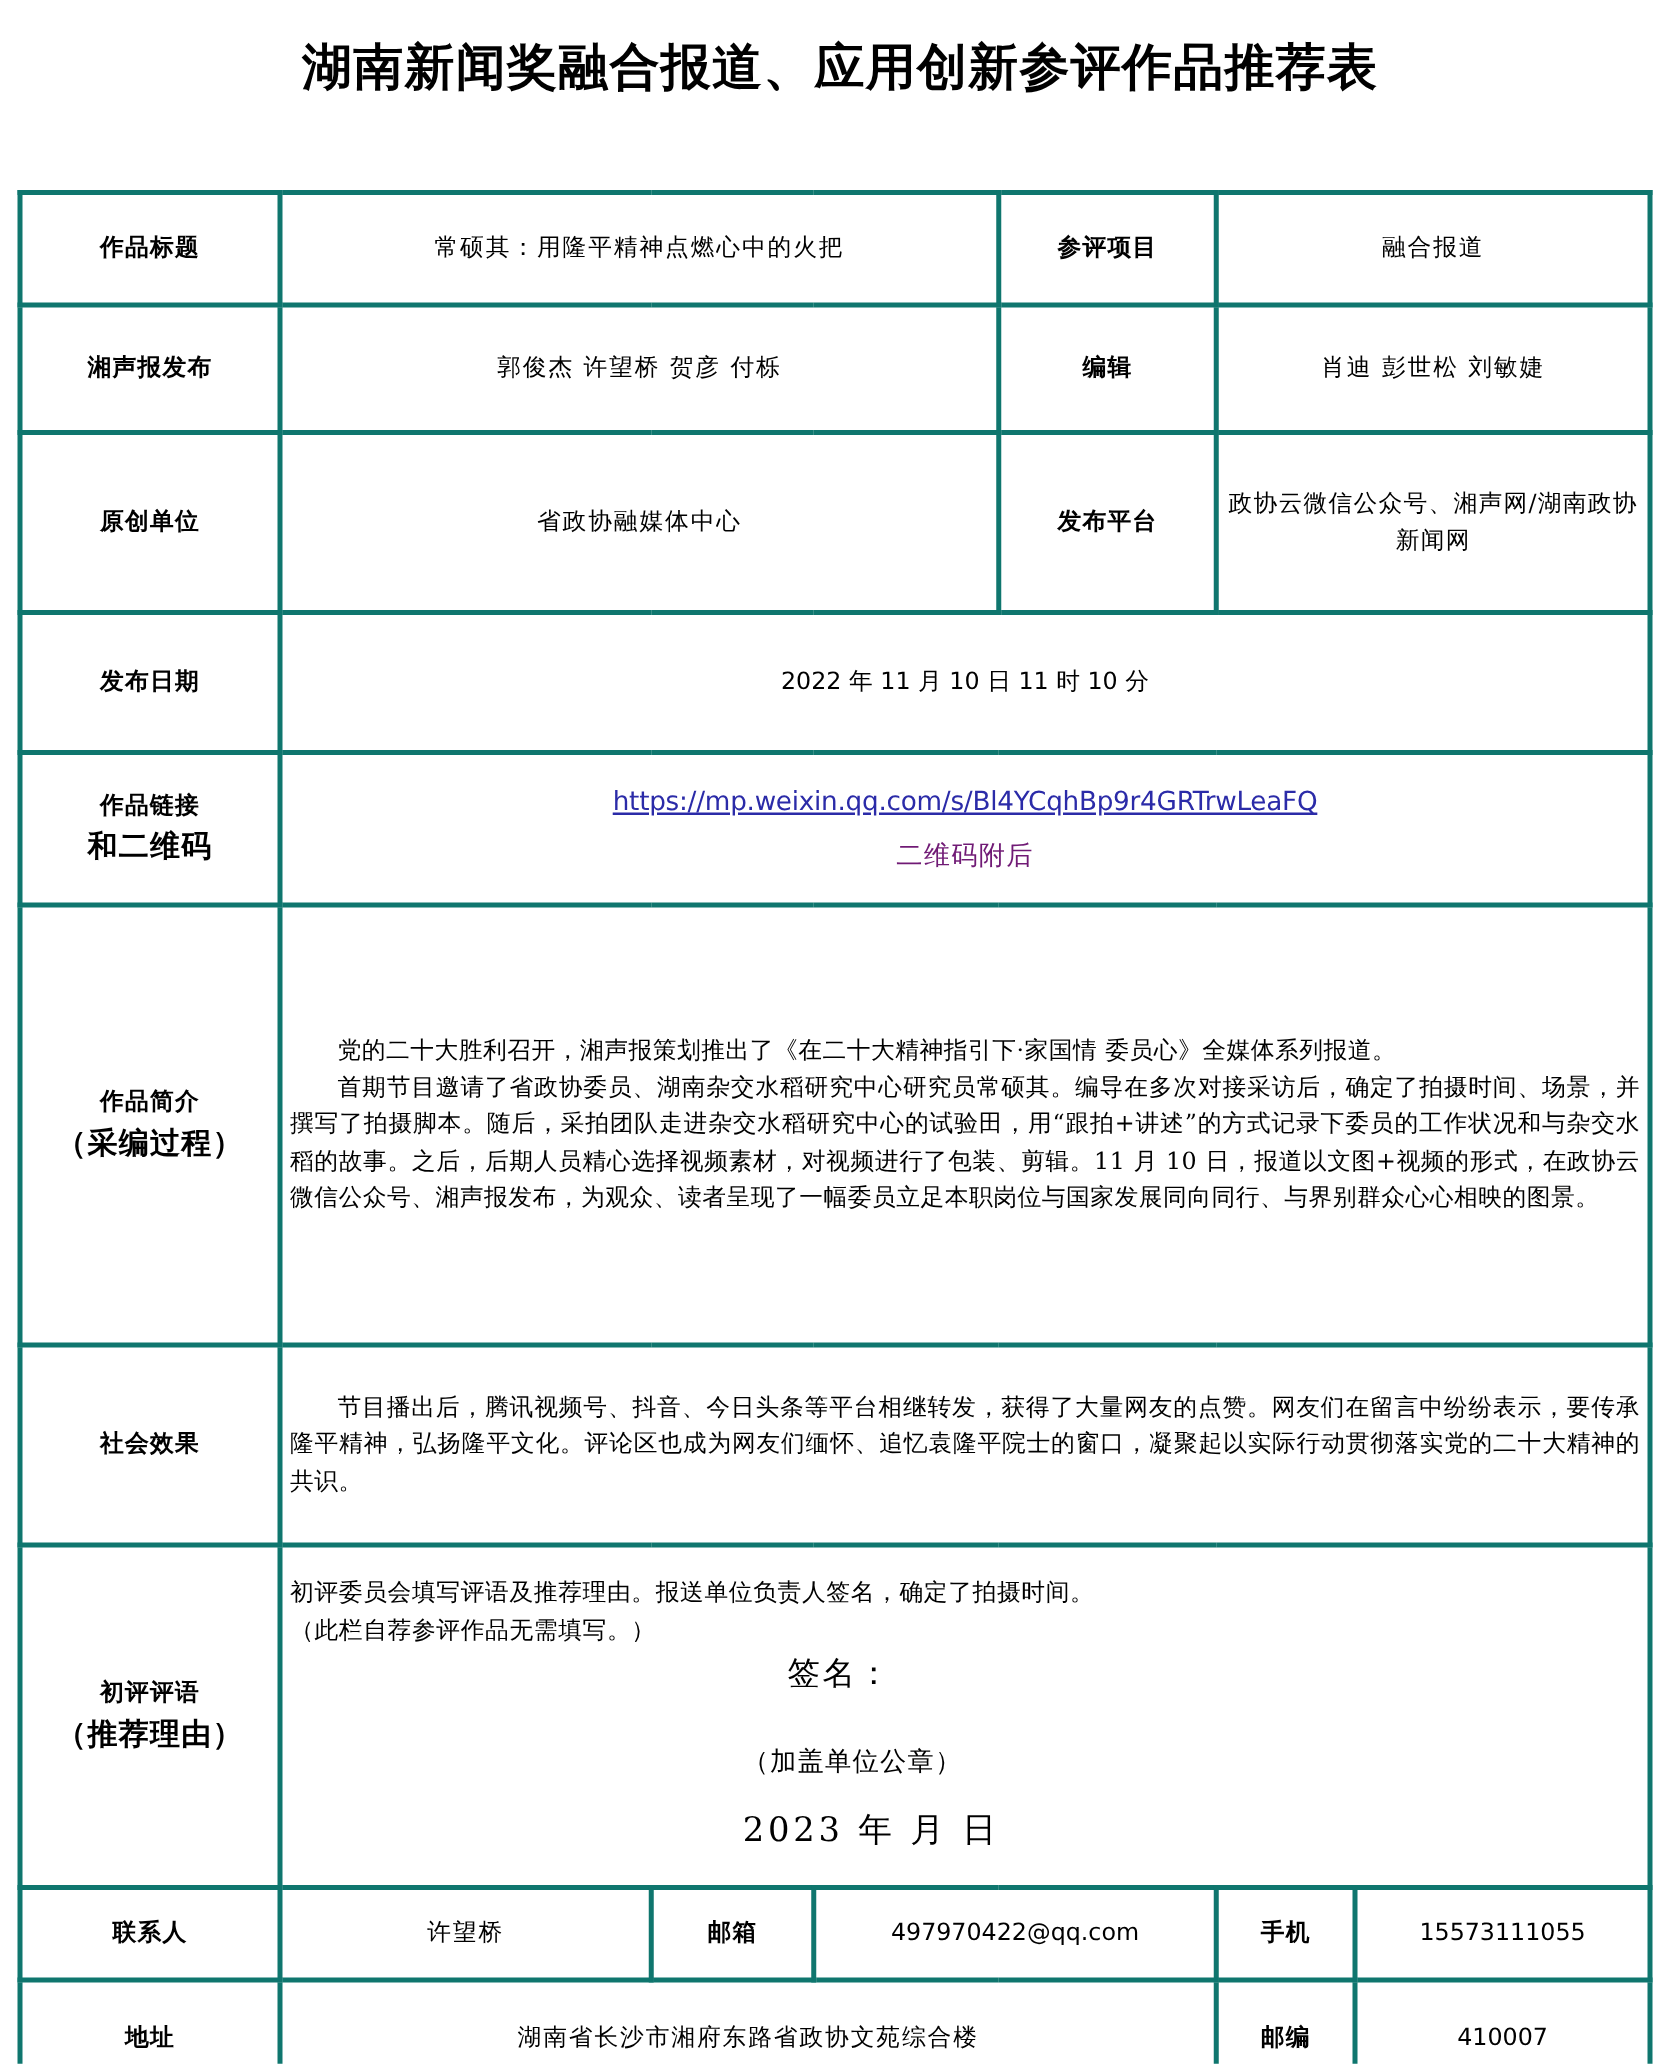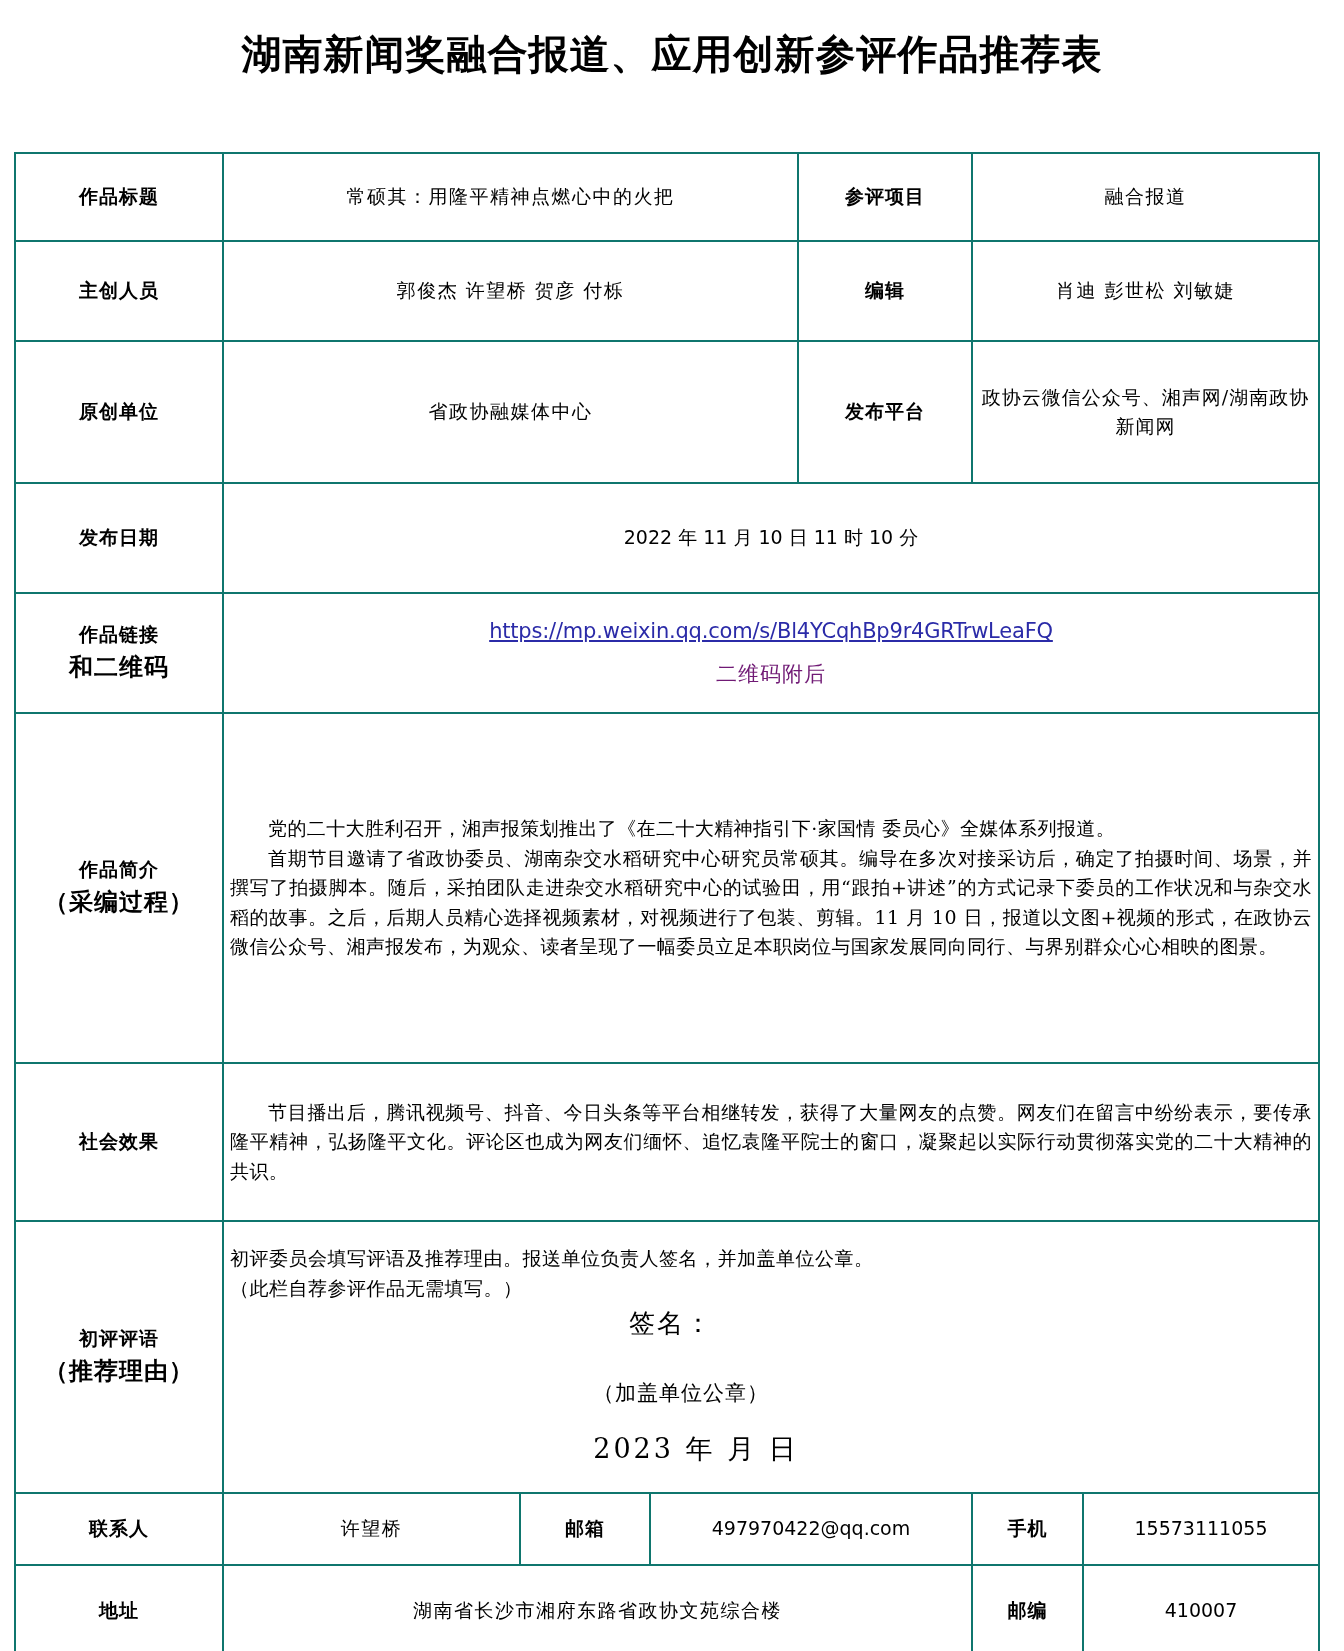--- a/index.html
+++ b/index.html
@@ -32,21 +32,21 @@
     padding-bottom: 0;
     white-space: nowrap;
   }
   table.form {
     width: 1304px;
     margin-top: 78px;
     border-collapse: collapse;
     table-layout: fixed;
   }
   table.form td {
-    border: 2px solid #0f766e;
+    border: 4px solid #0f766e;
     vertical-align: middle;
     padding: 4px 6px;
     font-size: 19px;
     line-height: 1.55;
   }
   
   .lbl {
     text-align: center;
     font-family: "DejaVu Sans", "Liberation Sans", sans-serif;
     font-weight: bold;
@@ -164,21 +164,21 @@
 
     <tbody>
         <tr>
       <td class="lbl" style="height:78px">作品标题</td>
       <td class="val small" colspan="3">常硕其：用隆平精神点燃心中的火把</td>
       <td class="lbl">参评项目</td>
       <td class="val" colspan="2">融合报道</td>
     </tr>
 
     <tr>
-      <td class="lbl" style="height:90px">主创人员</td>
+      <td class="lbl" style="height:90px">湘声报发布</td>
       <td class="val" colspan="3">郭俊杰 许望桥 贺彦 付栎</td>
       <td class="lbl">编辑</td>
       <td class="val" colspan="2">肖迪 彭世松 刘敏婕</td>
     </tr>
 
     <tr>
       <td class="lbl" style="height:132px">原创单位</td>
       <td class="val" colspan="3">省政协融媒体中心</td>
       <td class="lbl">发布平台</td>
       <td class="val-wrap" colspan="2">政协云微信公众号、湘声网/湖南政协新闻网</td>
@@ -217,21 +217,21 @@
         <p>节目播出后，腾讯视频号、抖音、今日头条等平台相继转发，获得了大量网友的点赞。网友们在留言中纷纷表示，要传承隆平精神，弘扬隆平文化。评论区也成为网友们缅怀、追忆袁隆平院士的窗口，凝聚起以实际行动贯彻落实党的二十大精神的共识。</p>
       </td>
     </tr>
 
     <tr>
       <td class="lbl" style="height:262px">
         <span class="r-title">初评评语</span>
         <span class="sub">（推荐理由）</span>
       </td>
       <td class="review-cell" colspan="6">
-        <p class="line1">初评委员会填写评语及推荐理由。报送单位负责人签名，并加盖单位公章。</p>
+        <p class="line1">初评委员会填写评语及推荐理由。报送单位负责人签名，确定了拍摄时间。</p>
         <p class="line2">（此栏自荐参评作品无需填写。）</p>
         <div class="sign">签名：</div>
         <div class="seal">（加盖单位公章）</div>
         <div class="datetime">2023 年    月    日</div>
       </td>
     </tr>
 
     <tr>
       <td class="lbl" style="height:62px">联系人</td>
       <td class="val small">许望桥</td>

